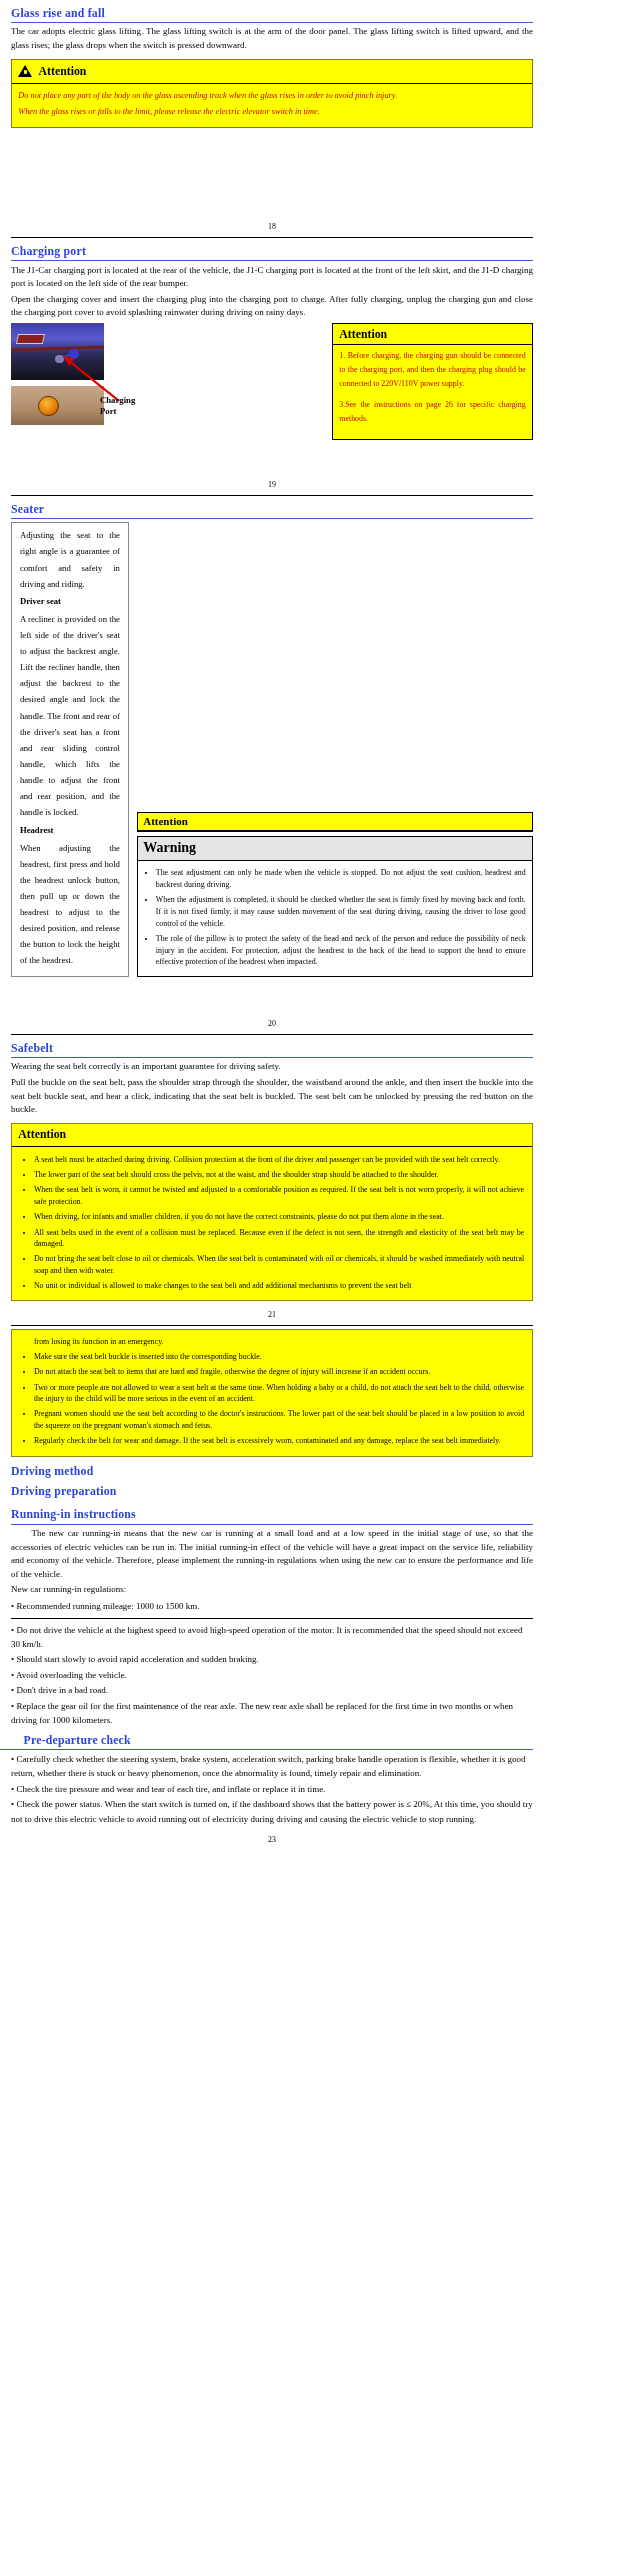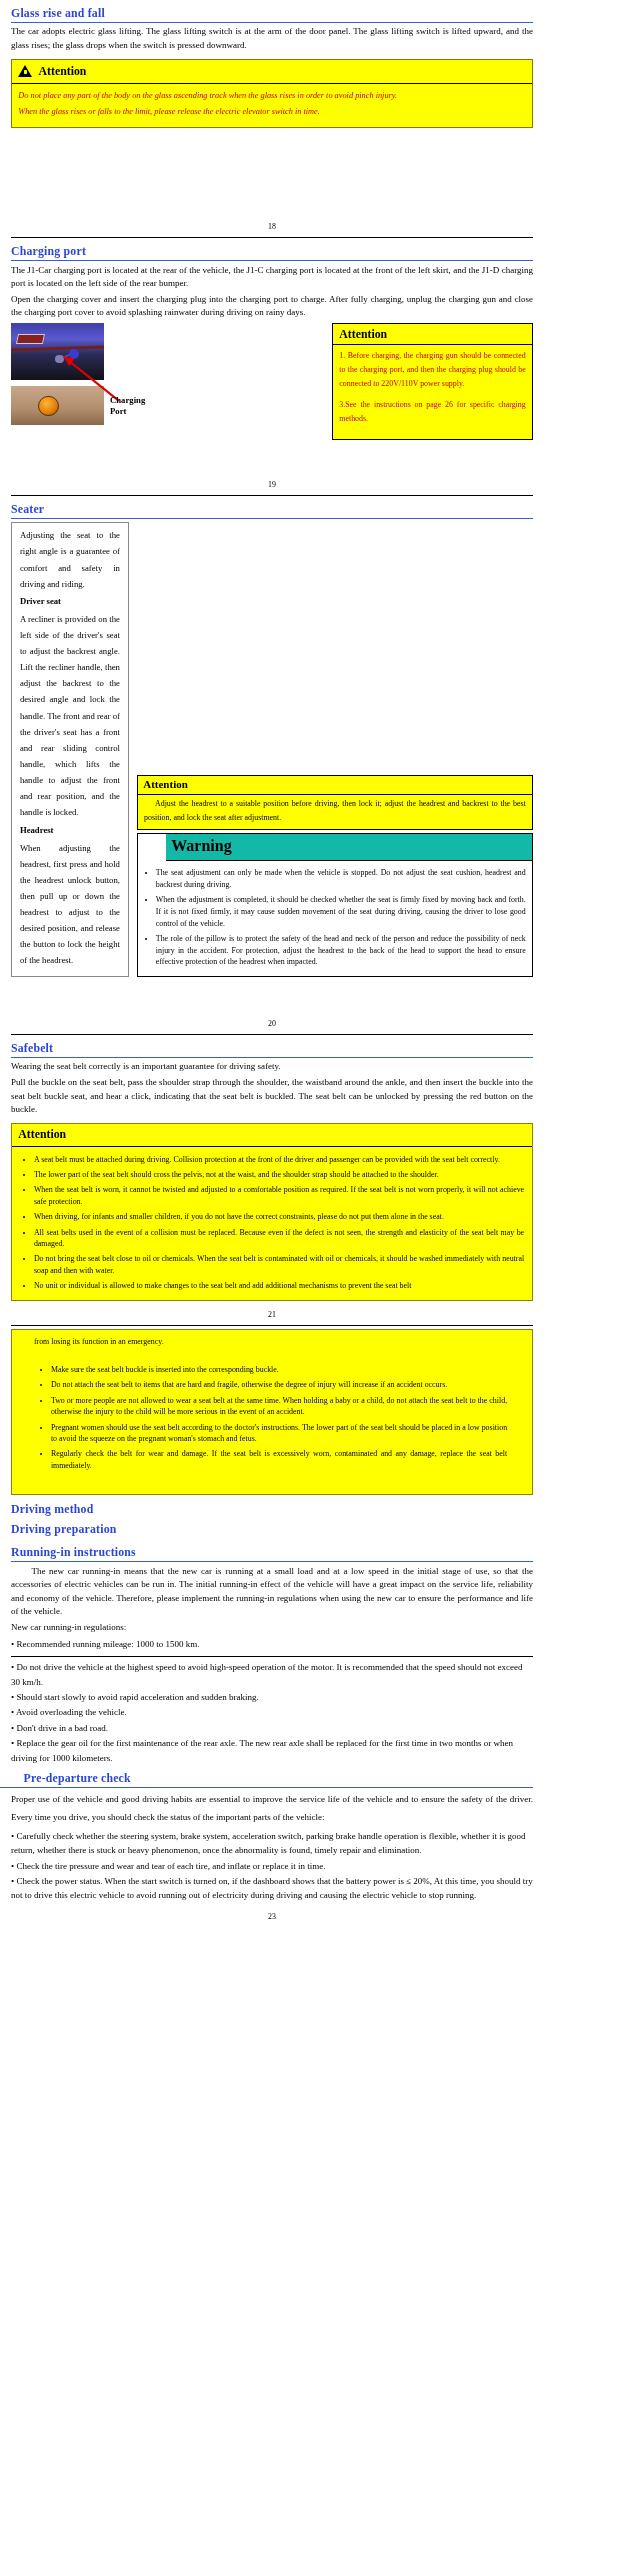--- a/index.html
+++ b/index.html
@@ -107,26 +107,25 @@
     background: #ffff00;
     border-radius: 0.8px;
   }
 
   
   .warnbox {
     border: 0.8px solid #000;
     margin: 3.2px 0 0 0;
   }
   .warnbox-head {
-    background: #14b8a6;
+    background: #e5e5e5;
     font-weight: bold;
-    font-size: 16px;
+    font-size: 14px;
     padding: 1.6px 5.5px;
     border-bottom: 0.8px solid #000;
-    margin-left: 28px;
   }
   .warnbox-body {
     padding: 3.2px 6.3px 4.7px 6.3px;
     font-size: 7.9px;
     line-height: 1.5;
   }
   .warnbox-body ul { margin: 0; padding-left: 11.8px; }
   .warnbox-body li { margin: 3.2px 0; text-align: justify; }
 
   
@@ -222,21 +221,21 @@
     background: radial-gradient(circle at 40% 35%, #ffb733 0%, #e07d0b 60%, #7a3d00 100%);
     border: 1.6px solid #5a3200;
   }
   .arrow-svg {
     position: absolute;
     left: 31.5px; top: 1.6px;
     pointer-events: none;
   }
   .cap-label {
     position: absolute;
-    left: 99px; top: 72px;
+    left: 89px; top: 72px;
     font-weight: bold;
     font-size: 8.7px;
     line-height: 1.25;
   }
 
   .charge-notice {
     width: 201px;
     border: 0.8px solid #000;
     background: #ffff00;
     margin-left: auto;
@@ -258,21 +257,21 @@
   .big-notice { border: 0.8px solid #8a8400; background: #ffff00; margin-top: 6.3px; }
   .big-notice .bh {
     font-weight: bold; font-size: 11.8px;
     padding: 2.4px 6.3px;
     border-bottom: 0.8px solid #000;
   }
   .big-notice .bb { padding: 3.2px 7.9px 4.7px 7.9px; font-size: 7.9px; line-height: 1.45; }
   .big-notice ul { margin: 0; padding-left: 14px; }
   .big-notice li { margin: 3.9px 0; text-align: justify; }
   .cont-box { border: 0.8px solid #8a8400; background: #ffff00; padding: 3.9px 7.9px 5.5px 7.9px; font-size: 7.9px; line-height:1.45;}
-  .cont-box ul { margin: 17px; padding-left: 14px; }
+  .cont-box ul { margin: 0; padding-left: 14px; }
   .cont-box li { margin: 3.9px 0; text-align: justify; }
   .cont-box .plain { margin: 1.6px 0 3.2px 0; }
 
   .tight { margin: 1.6px 0; }
 </style>
 </head>
 <body>
 
 <div class="page">
 
@@ -357,21 +356,20 @@
         <p>Adjusting the seat to the right angle is a guarantee of comfort and safety in driving and riding.</p>
         <p class="strong">Driver seat</p>
         <p>A recliner is provided on the left side of the driver's seat to adjust the backrest angle. Lift the recliner handle, then adjust the backrest to the desired angle and lock the handle. The front and rear of the driver's seat has a front and rear sliding control handle, which lifts the handle to adjust the front and rear position, and the handle is locked.</p>
         <p class="strong">Headrest</p>
         <p>When adjusting the headrest, first press and hold the headrest unlock button, then pull up or down the headrest to adjust to the desired position, and release the button to lock the height of the headrest.</p>
       </div>
 
       <div class="col-right">
         <div class="mini-notice">
           <div class="mh">Attention</div>
-          <div class="mb" style="text-indent:11px">Adjust the headrest to a suitable position before driving, then lock it; adjust the headrest and backrest to the best position, and lock the seat after adjustment.</div>
         </div>
 
         <div class="warnbox">
           <div class="warnbox-head">Warning</div>
           <div class="warnbox-body">
             <ul>
               <li>The seat adjustment can only be made when the vehicle is stopped. Do not adjust the seat cushion, headrest and backrest during driving.</li>
               <li>When the adjustment is completed, it should be checked whether the seat is firmly fixed by moving back and forth. If it is not fixed firmly, it may cause sudden movement of the seat during driving, causing the driver to lose good control of the vehicle.</li>
               <li>The role of the pillow is to protect the safety of the head and neck of the person and reduce the possibility of neck injury in the accident. For protection, adjust the headrest to the back of the head to support the head to ensure effective protection of the headrest when impacted.</li>
             </ul>
@@ -447,21 +445,20 @@
     <p class="bullet-line">• Should start slowly to avoid rapid acceleration and sudden braking.</p>
     <p class="bullet-line">• Avoid overloading the vehicle.</p>
     <p class="bullet-line">• Don't drive in a bad road.</p>
     <p class="bullet-line">• Replace the gear oil for the first maintenance of the rear axle. The new rear axle shall be replaced for the first time in two months or when driving for 1000 kilometers.</p>
 
     <div class="h-blue h-indent">
       <span class="txt">Pre-departure check</span>
       <span class="ul-thick" style="left:-12.6px; width:calc(100% + 12.6px);"></span>
     </div>
 
-    <p class="body loose">Proper use of the vehicle and good driving habits are essential to improve the service life of the vehicle and to ensure the safety of the driver. Every time you drive, you should check the status of the important parts of the vehicle:</p>
     <p class="bullet-line">• Carefully check whether the steering system, brake system, acceleration switch, parking brake handle operation is flexible, whether it is good return, whether there is stuck or heavy phenomenon, once the abnormality is found, timely repair and elimination.</p>
     <p class="bullet-line">• Check the tire pressure and wear and tear of each tire, and inflate or replace it in time.</p>
     <p class="bullet-line">• Check the power status. When the start switch is turned on, if the dashboard shows that the battery power is ≤ 20%, At this time, you should try not to drive this electric vehicle to avoid running out of electricity during driving and causing the electric vehicle to stop running.</p>
 
     <div class="pagenum">23</div>
   </div>
 
 </div>
 
 

